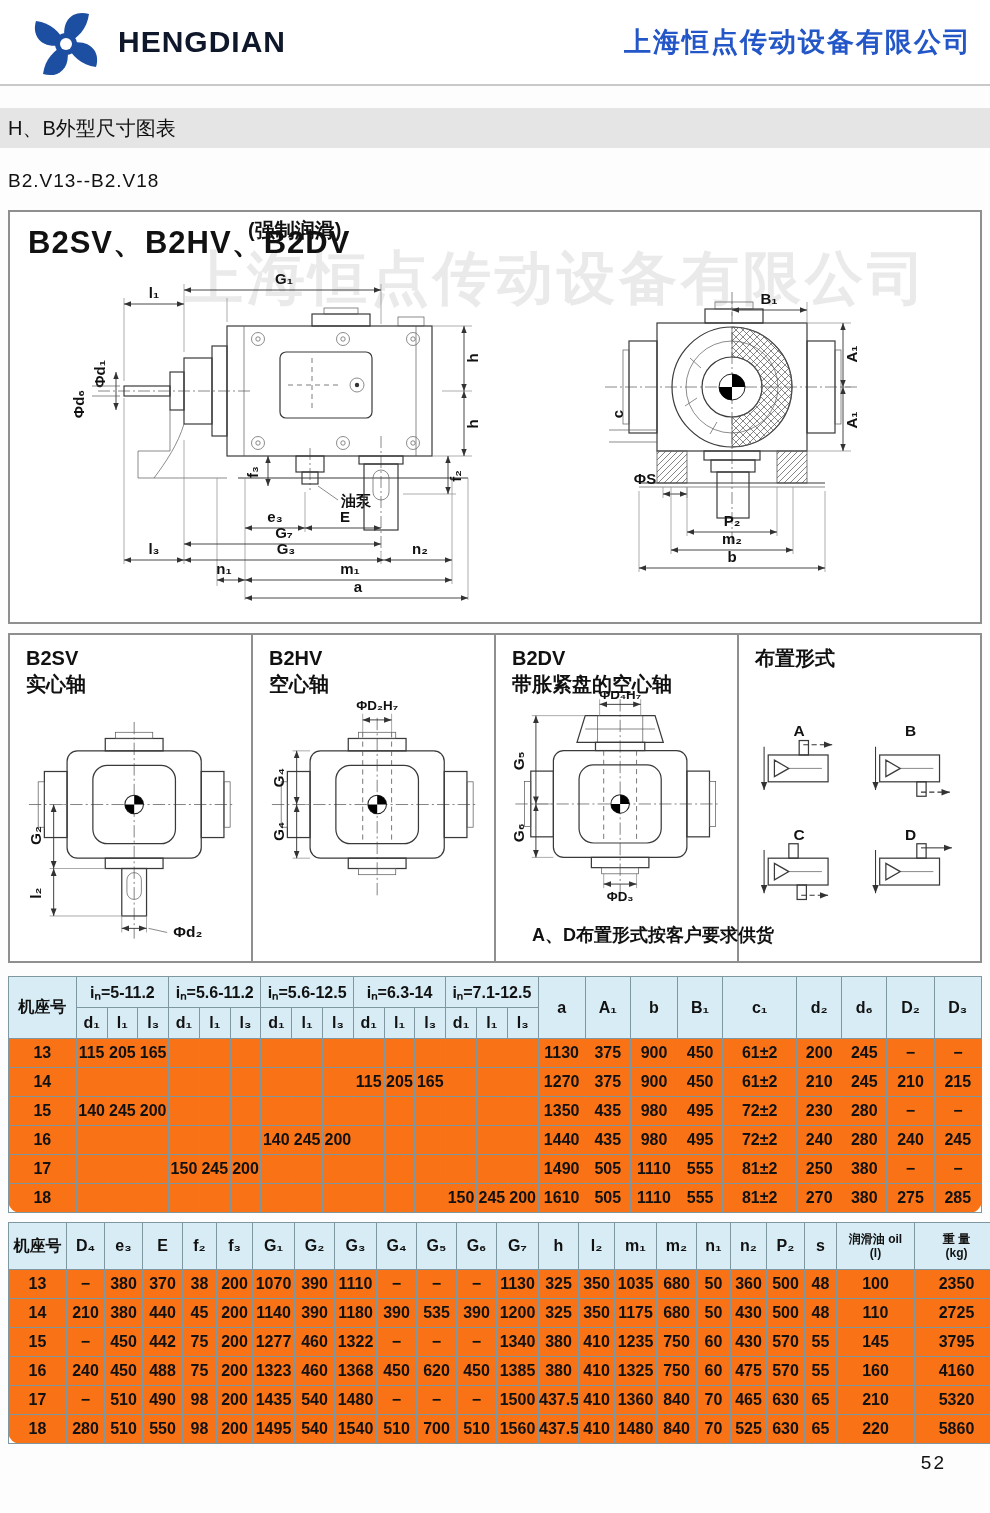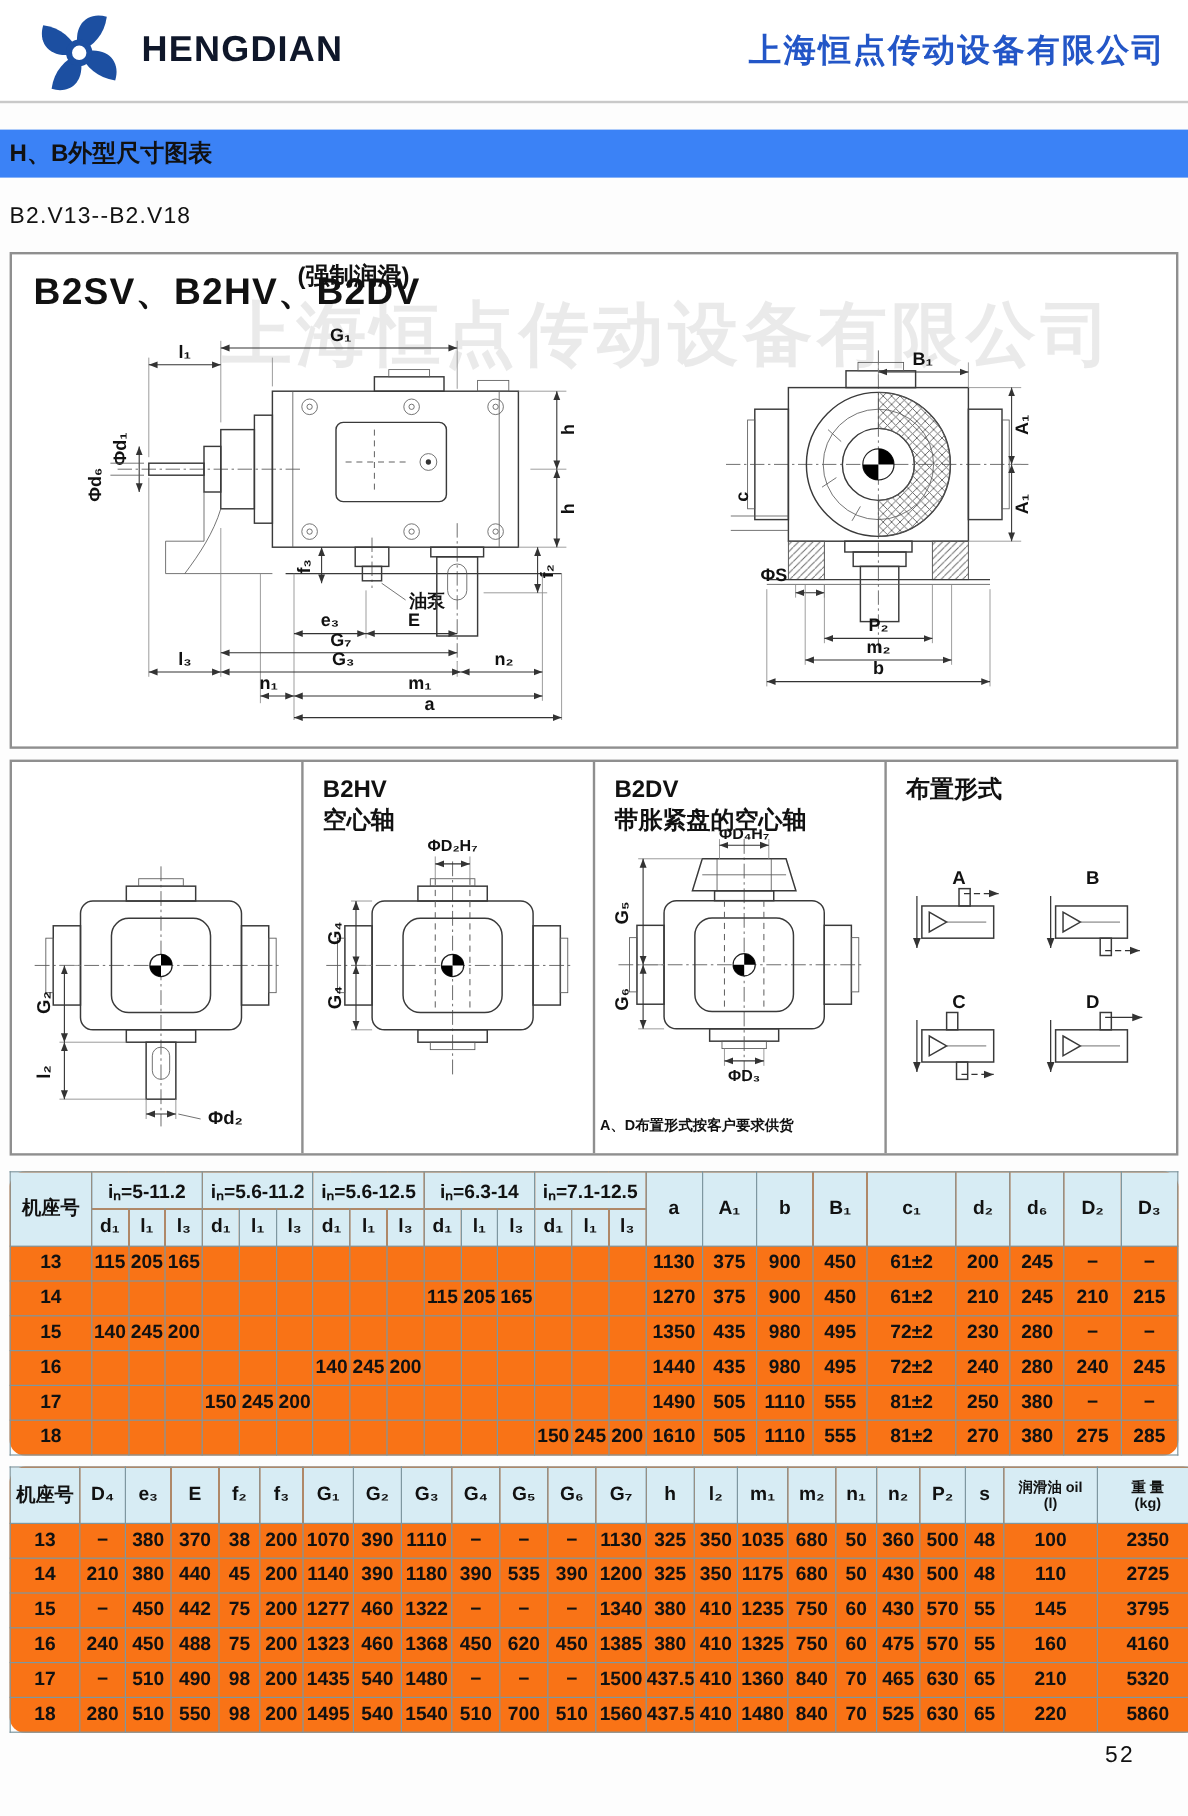--- a/index.html
+++ b/index.html
@@ -7,40 +7,40 @@
     width:990px;height:1513px;background:#fdfdfd;position:relative;
     font-family:"Liberation Sans",sans-serif;color:#111;overflow:hidden;
   }
   
   .header{height:86px;border-bottom:2px solid #c9c9c9;display:flex;align-items:center;
     justify-content:space-between;padding:0 14px 0 30px;box-sizing:border-box;background:#fff;}
   .logo-wrap{display:flex;align-items:center;gap:16px;}
   .logo-text{color:#0f172a;font-size:30px;font-weight:bold;letter-spacing:1px;}
   .company{color:#2356c7;font-size:27px;font-weight:bold;letter-spacing:2px;padding-right:4px;}
   
-  .section-bar{margin-top:22px;background:#3b82f6;height:40px;line-height:40px;
-    font-size:20px;font-weight:bold;padding-left:8px;}
+  .section-bar{margin-top:22px;background:#e5e5e5;height:40px;line-height:40px;
+    font-size:20px;font-weight:normal;padding-left:8px;}
   .model-range{margin:22px 0 0 8px;font-size:19px;letter-spacing:1px;height:26px;}
   
   .drawing-box{margin:14px 8px 0;border:2px solid #8f8f8f;height:410px;position:relative;
     background:#fff;overflow:hidden;}
   .drawing-title{position:absolute;left:18px;top:10px;font-size:31px;font-weight:bold;letter-spacing:1px;}
   .drawing-subtitle{position:absolute;left:238px;top:5px;font-size:20px;font-weight:bold;}
   .watermark{position:absolute;left:175px;top:28px;font-size:58px;font-weight:bold;
     color:rgba(185,185,185,0.30);white-space:nowrap;letter-spacing:4px;pointer-events:none;}
   .dwg{position:absolute;top:34px;}
   .dwg-left{left:2px;}
   .dwg-right{left:495px;}
   
   .panels{margin:9px 8px 0;border:2px solid #8f8f8f;display:flex;height:326px;background:#fff;}
   .panel{flex:1;border-right:2px solid #8f8f8f;position:relative;padding:10px 0 0 16px;box-sizing:border-box;}
   .panel:last-child{border-right:none;}
   .panel-title{font-size:20px;font-weight:bold;line-height:1.3;white-space:pre-line;}
   .panel svg{position:absolute;left:0;top:56px;}
-  .panel-note{position:absolute;left:4px;bottom:14px;font-size:12px;font-weight:bold;white-space:nowrap;}
+  .panel-note{position:absolute;left:36px;bottom:14px;font-size:18px;font-weight:bold;white-space:nowrap;}
   
   .tbl{width:974px;margin:13px 8px 0;border-collapse:collapse;table-layout:fixed;background:#f97316;border-radius:13px;}
   .tbl th,.tbl td{border:1px solid #7e97a0;text-align:center;vertical-align:middle;
     padding:0;overflow:hidden;white-space:nowrap;}
   .tbl th{background:#d7ecf4;font-weight:bold;font-size:16px;height:30px;}
   .tbl td{font-weight:bold;font-size:16px;height:28px;}
   .tbl .h2l{display:flex;flex-direction:column;line-height:1.2;font-size:12px;}
   #table2{margin-top:9px;}
   #table2 th{height:46px;}
   
@@ -245,20 +245,21 @@
     <line class="dim" x1="166" y1="304" x2="288" y2="304"></line>
     <text class="lbl" x="227" y="298" text-anchor="middle">m₂</text>
     <line class="dim" x1="134" y1="322" x2="320" y2="322"></line>
     <text class="lbl" x="227" y="316" text-anchor="middle">b</text>
   </svg>
 </div>
 
 <div class="panels">
 
   <div class="panel">
+    <div class="panel-title"><span>B2SV</span><br><span>实心轴</span></div>
     <svg width="238" height="258" viewBox="0 0 230 250">
       <line class="cl" x1="18" y1="110" x2="218" y2="110"></line>
       <line class="cl" x1="120" y1="30" x2="120" y2="240"></line>
       <rect class="ln" x="55" y="58" width="130" height="104" rx="10"></rect>
       <rect class="ln" x="80" y="72" width="80" height="76" rx="14"></rect>
       <rect class="ln" x="33" y="78" width="22" height="64"></rect>
       <rect class="thin" x="27" y="88" width="6" height="44"></rect>
       <rect class="ln" x="185" y="78" width="22" height="64"></rect>
       <rect class="thin" x="207" y="88" width="6" height="44"></rect>
       <rect class="ln" x="92" y="46" width="56" height="12"></rect>

